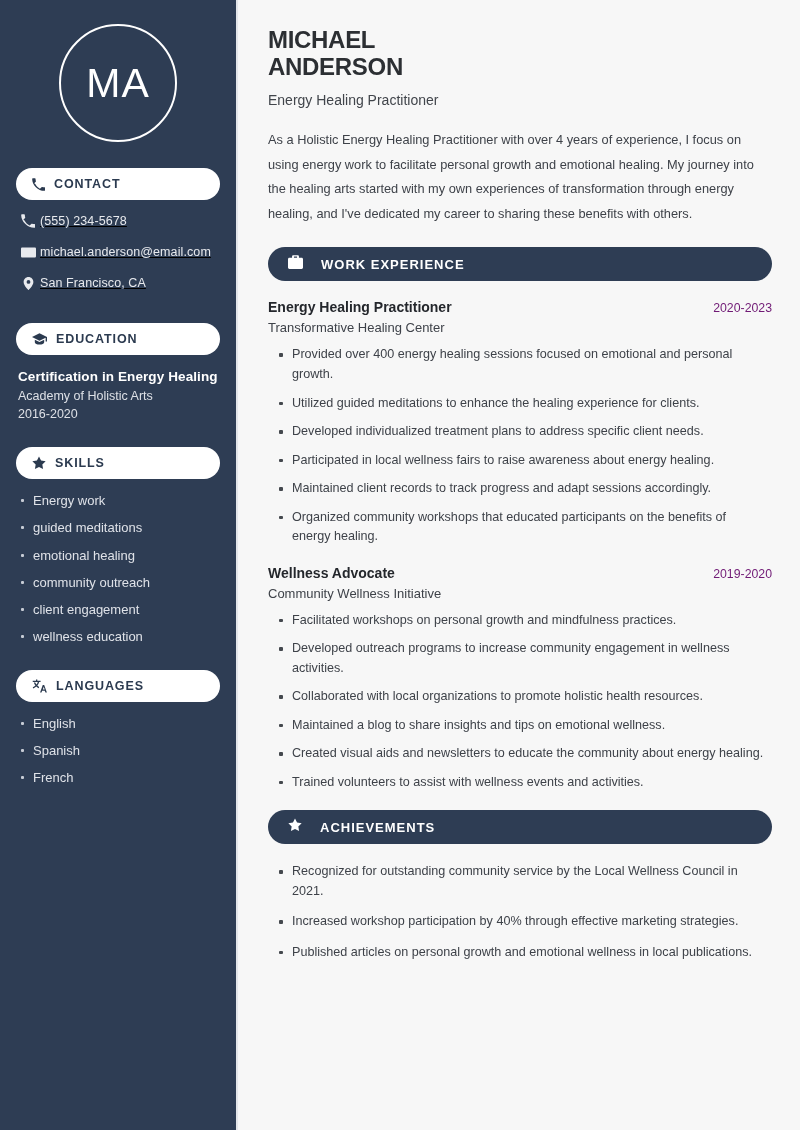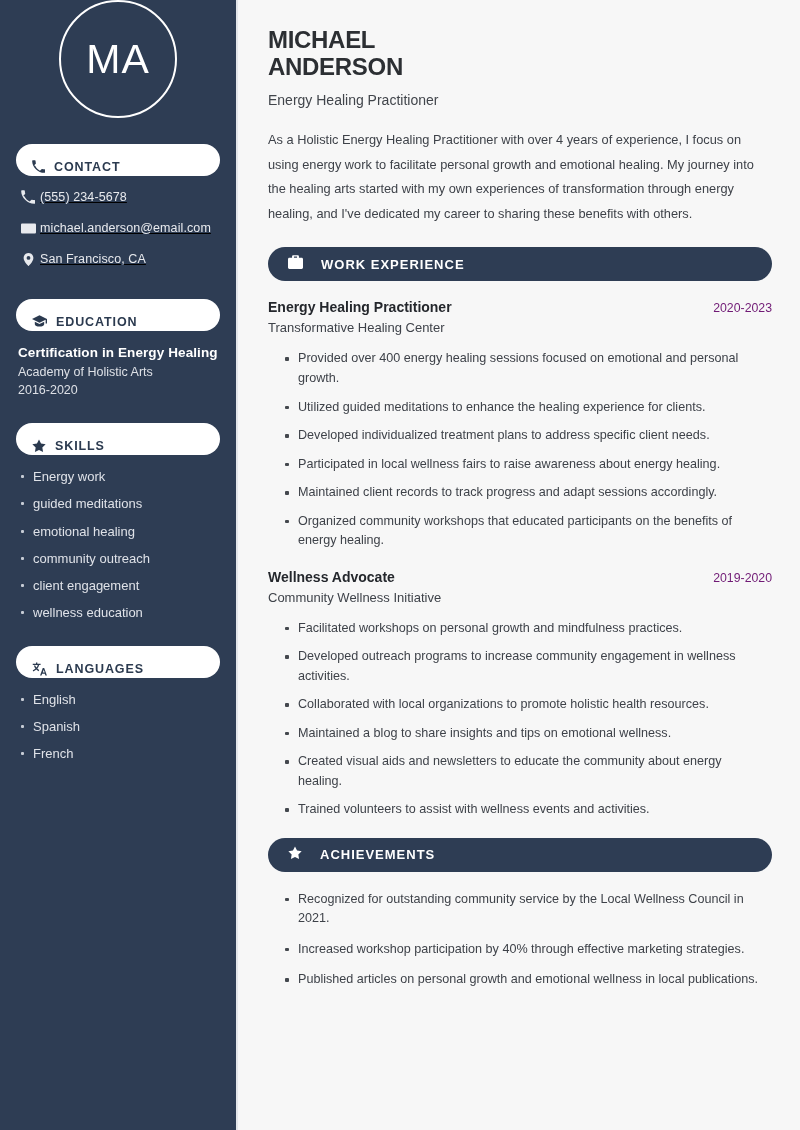--- a/index.html
+++ b/index.html
@@ -24,20 +24,21 @@
     width: 238px;
     min-width: 238px;
     background: #2e3d54;
     border-right: 2px solid #e3e5e9;
     padding: 0 16px;
     position: relative;
   }
   .monogram-wrap {
     display: flex;
     justify-content: center;
+    padding-top: 24px;
     padding-bottom: 26px;
   }
   .monogram {
     width: 118px;
     height: 118px;
     border-radius: 50%;
     border: 2px solid #ffffff;
     display: flex;
     align-items: center;
     justify-content: center;
@@ -45,21 +46,21 @@
     font-size: 41px;
     font-weight: 400;
     letter-spacing: 1px;
   }
 
   .pill {
     height: 32px;
     background: #ffffff;
     border-radius: 16px;
     display: flex;
-    align-items: flex-start;
+    align-items: center;
     gap: 9px;
     padding: 16px 16px;
     margin-bottom: 14px;
   }
   .pill .pill-label {
     color: #2b3a4f;
     font-size: 12.5px;
     font-weight: bold;
     letter-spacing: 0.9px;
   }
@@ -183,21 +184,21 @@
   .job-dates {
     color: #701a75;
     font-size: 12.3px;
   }
   .job-org {
     color: #3e4249;
     font-size: 13px;
     margin-top: 5px;
     margin-bottom: 10px;
   }
-  .bullets { list-style: none; padding: 0; margin: 14px; }
+  .bullets { list-style: none; padding: 0; margin: 8px; }
   .bullets li {
     position: relative;
     color: #3e4249;
     font-size: 12.6px;
     line-height: 1.55;
     padding-left: 16px;
     margin-bottom: 9px;
     max-width: 505px;
   }
   .bullets li::before {

